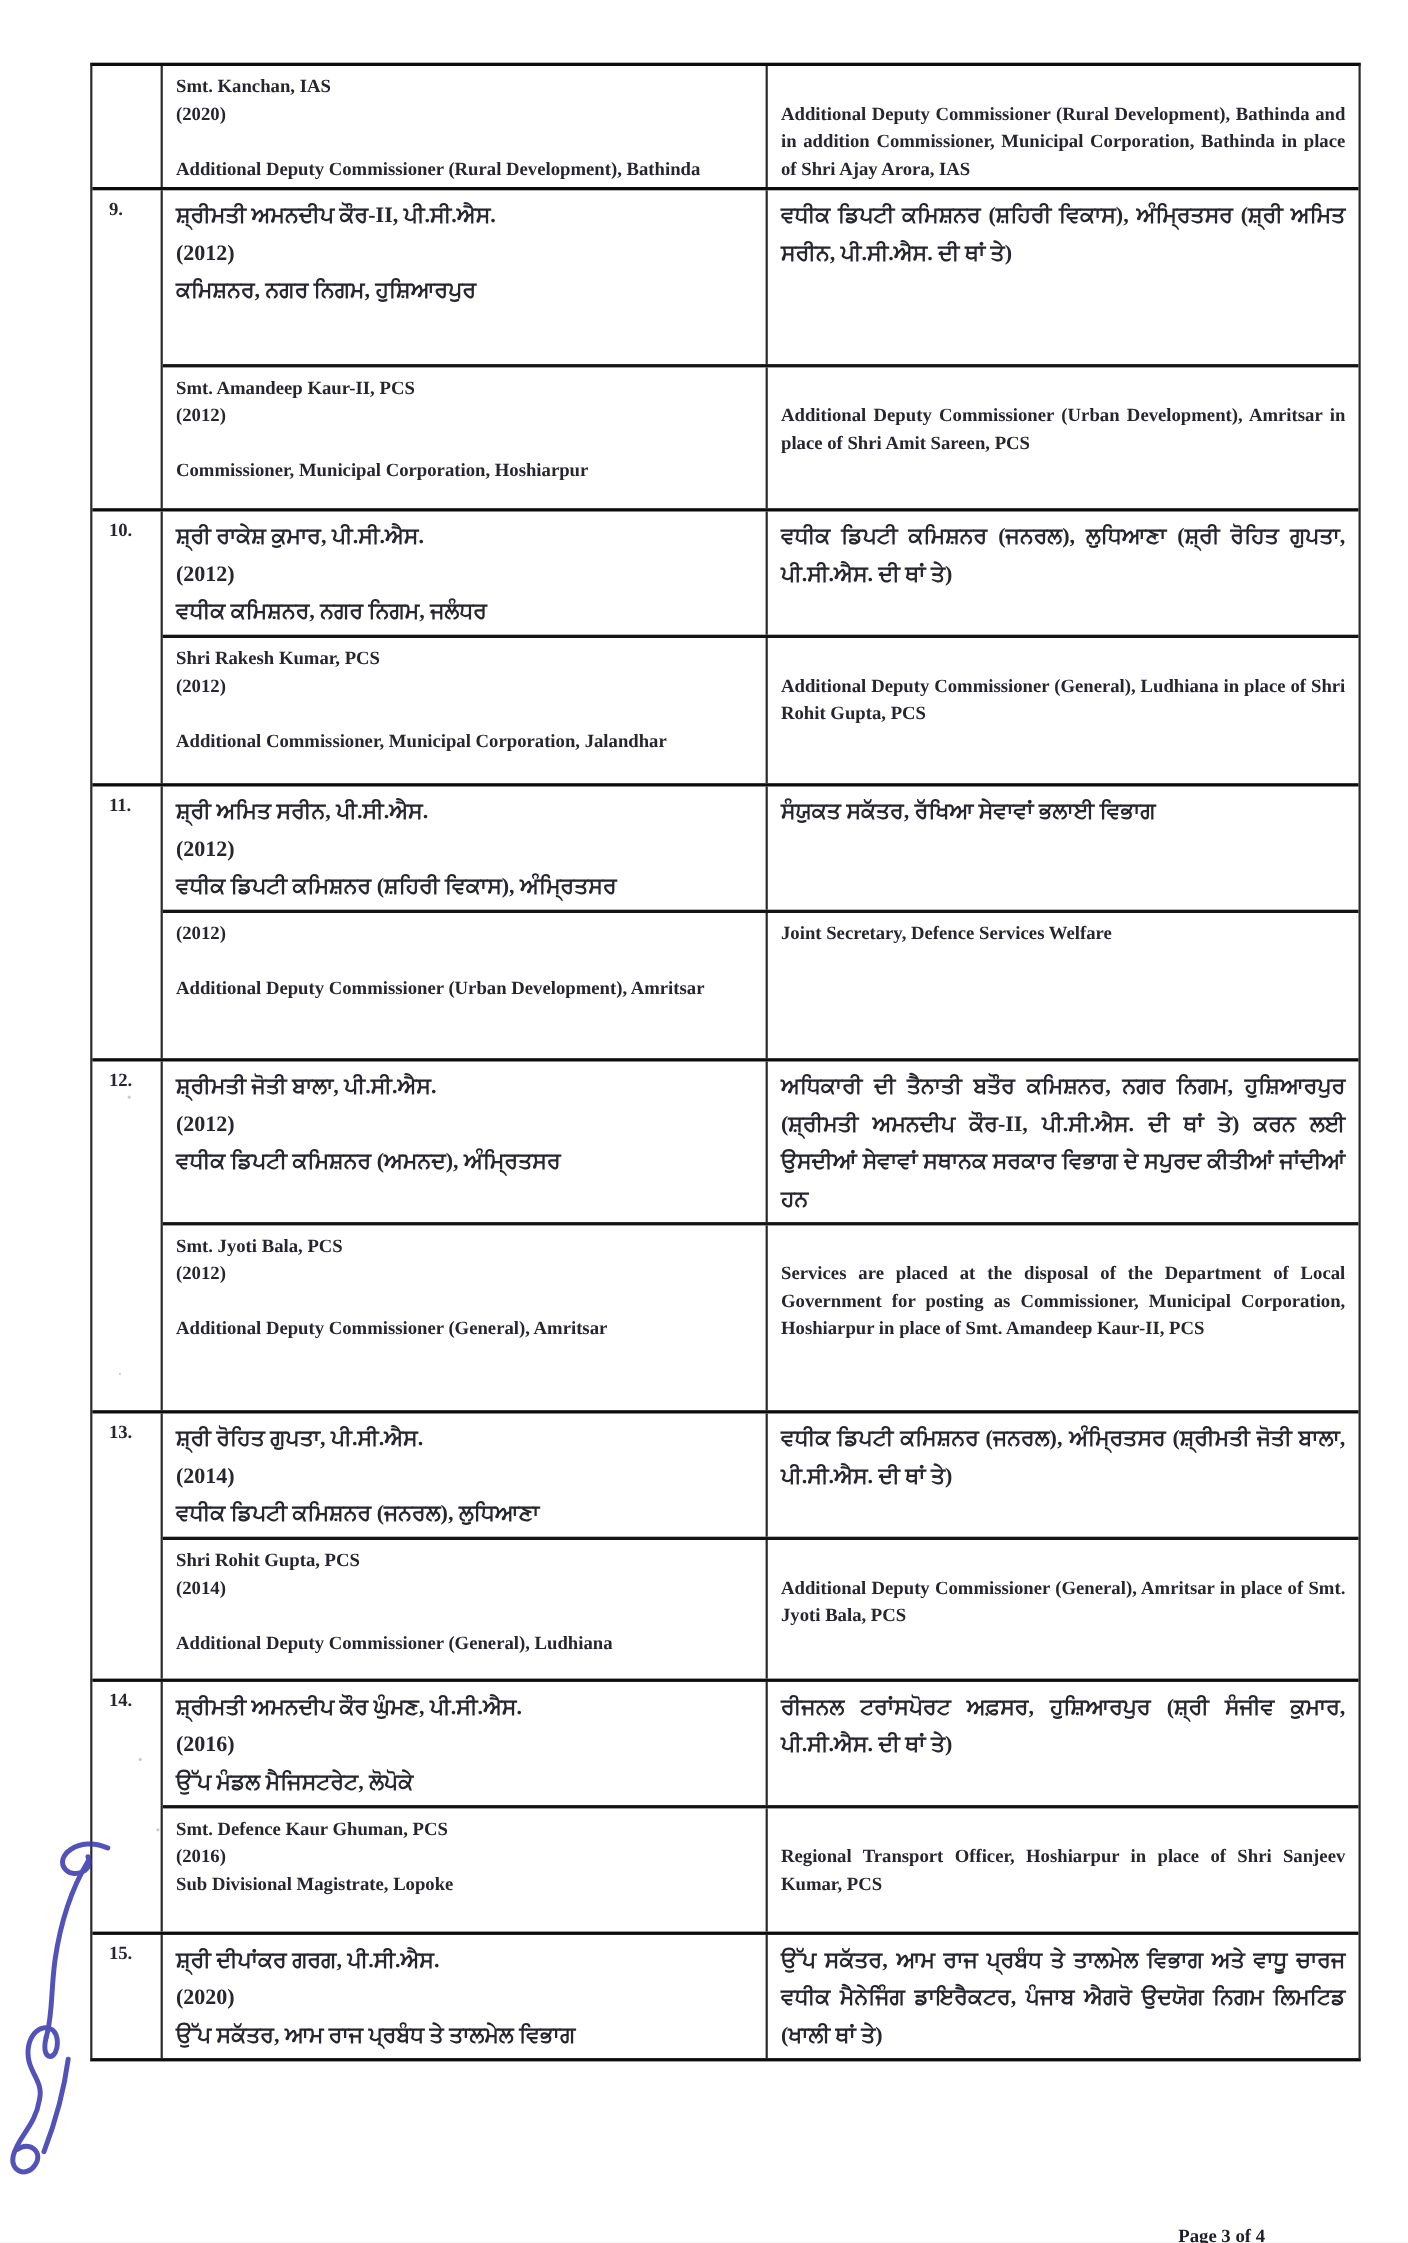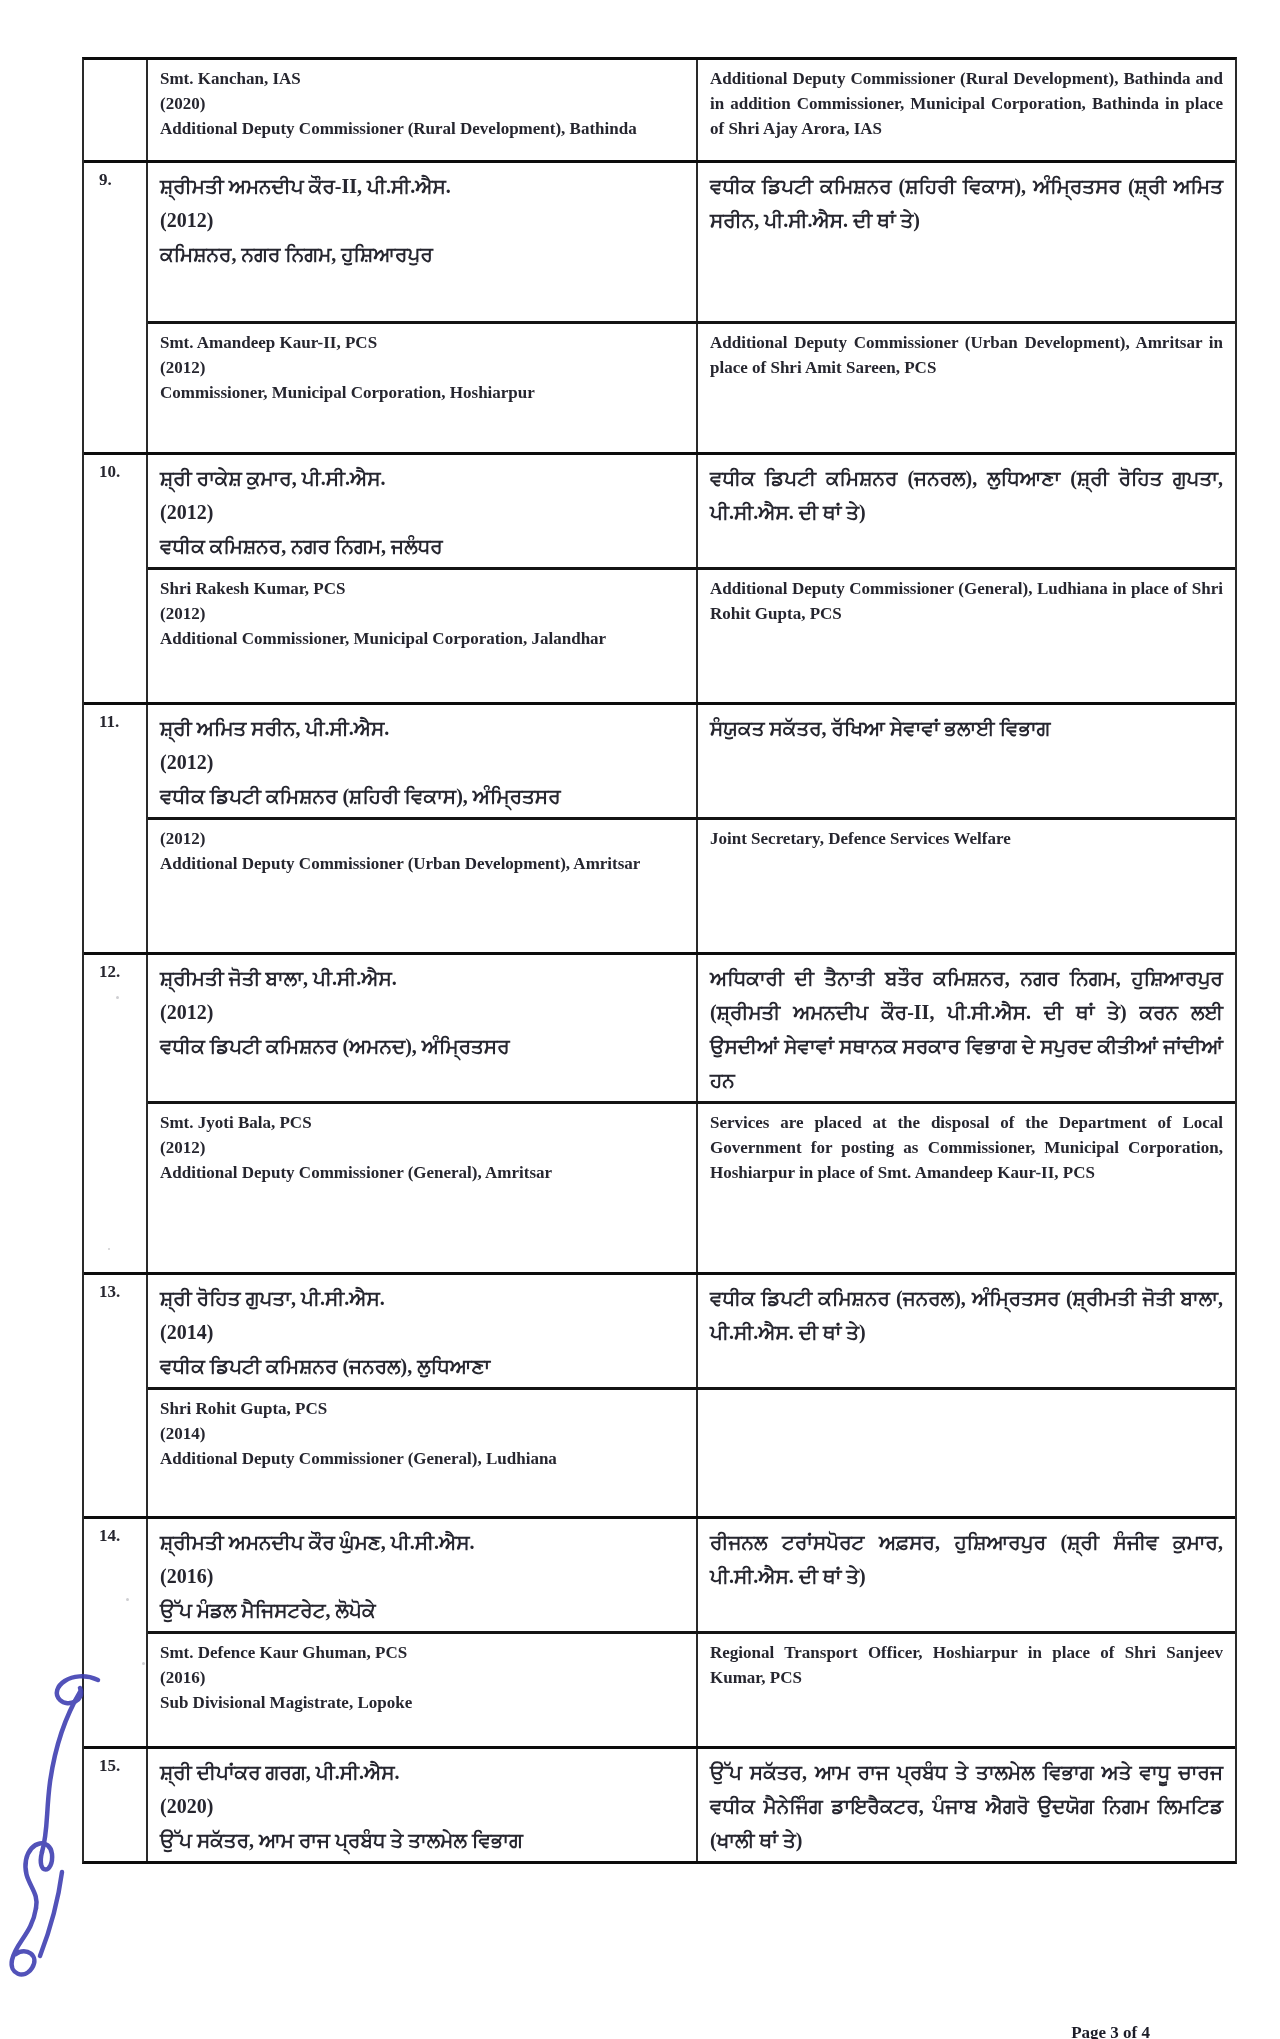--- a/index.html
+++ b/index.html
@@ -32,21 +32,21 @@
   .subrow + .subrow{border-top:3px solid #141414;}
   .cell{
     padding:6px 12px 4px 12px;box-sizing:border-box;
   }
   .cell-left{
     width:550px;flex:0 0 550px;
     border-right:2px solid #2a2a2a;
   }
   .cell-right{flex:1;min-width:0;}
   .eng{font-size:17px;line-height:25px;font-weight:700;}
-  .eng .just{text-align:justify;}
+  .eng .just{text-align:justify;margin-top:25px;}
   .pun{
     font-family:Liberation Serif, serif;
     font-size:20px;line-height:34px;font-weight:600;
     letter-spacing:0px;
   }
   .pun .just{text-align:justify;}
   .line{white-space:normal;}
   .page-footer{
     position:absolute;right:130px;top:2023px;
     font-size:17px;font-weight:700;color:#1d1d28;
@@ -195,20 +195,23 @@
           </div>
           <div class="cell cell-right">
             <div class="line just">ਵਧੀਕ ਡਿਪਟੀ ਕਮਿਸ਼ਨਰ (ਜਨਰਲ), ਅੰਮ੍ਰਿਤਸਰ (ਸ਼੍ਰੀਮਤੀ ਜੋਤੀ ਬਾਲਾ, ਪੀ.ਸੀ.ਐਸ. ਦੀ ਥਾਂ ਤੇ)</div>
           </div>
         </div>
         <div class="subrow eng" style="min-height:126px">
           <div class="cell cell-left">
             <div class="line">Shri Rohit Gupta, PCS</div>
             <div class="line">(2014)</div>
             <div class="line just">Additional Deputy Commissioner (General), Ludhiana</div>
+          </div>
+          <div class="cell cell-right">
+            <div class="line just">Additional Deputy Commissioner (General), Amritsar in place of Smt. Jyoti Bala, PCS</div>
           </div>
         </div>
       </div>
     </div>
 
     <div class="trow">
       <div class="col-num">14.</div>
       <div class="col-body">
         <div class="subrow pun" style="min-height:104px">
           <div class="cell cell-left">

